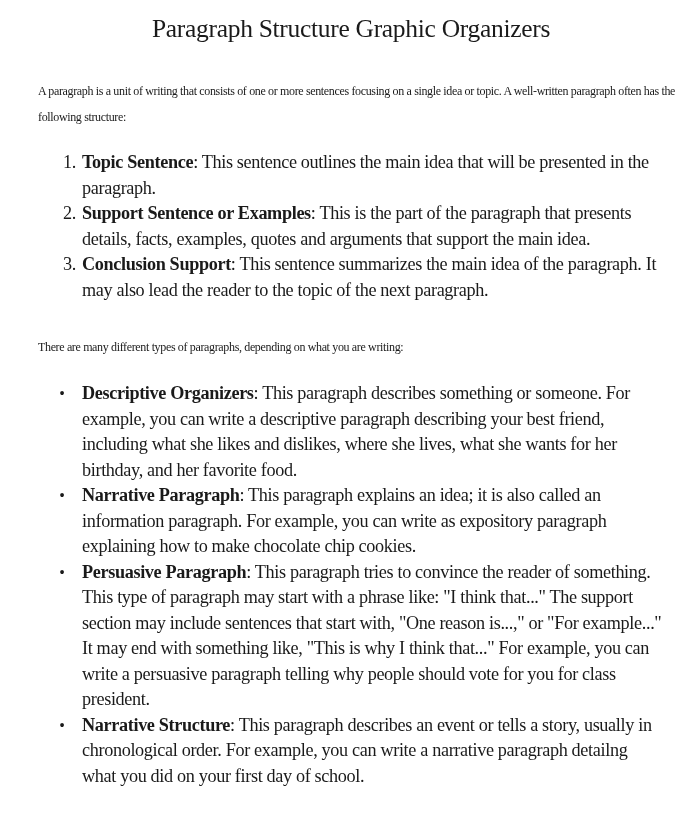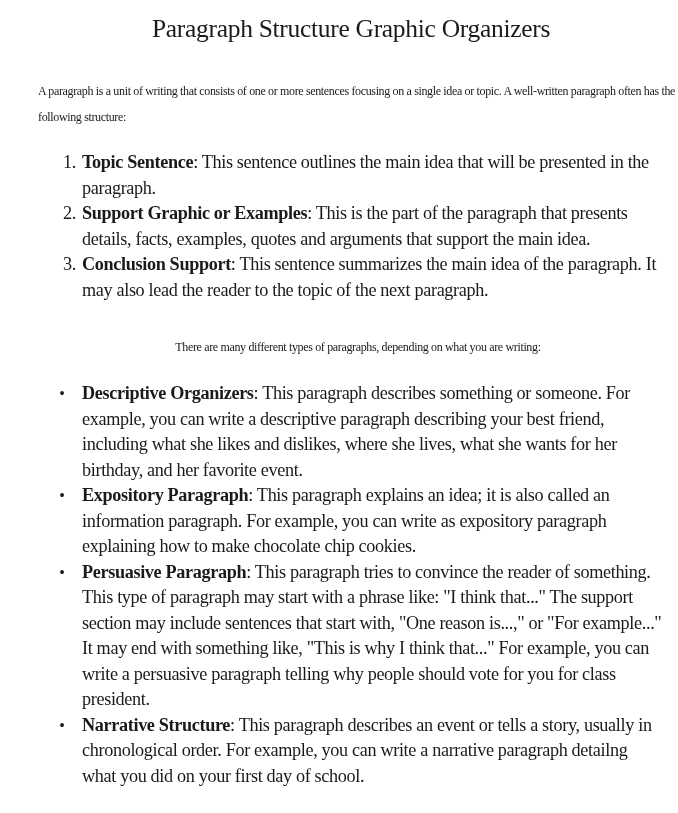--- a/index.html
+++ b/index.html
@@ -37,21 +37,21 @@
     p.text {
       position: absolute;
       left: 22px;
       width: 640px;
       margin: 4px;
       font-size: 12px;
       line-height: 25.5px;
       letter-spacing: -0.35px;
     }
     #intro { top: 75px; }
-    #types-intro { top: 331px; text-align: center; }
+    #types-intro { top: 331px; }
     ol.structure, ul.types {
       position: absolute;
       left: 0;
       margin: 0;
       padding: 0;
       list-style: none;
       width: 678px;
     }
     ol.structure { top: 150px; }
     ul.types { top: 381px; }
@@ -83,38 +83,38 @@
 
   <p class="text" id="intro">A paragraph is a unit of writing that consists of one or more sentences focusing on a single idea or topic. A well-written paragraph often has the following structure:</p>
 
   <ol class="structure">
     <li class="item">
       <span class="marker">1.</span>
       <span class="term">Topic Sentence</span><span>: This sentence outlines the main idea that will be presented in the paragraph.</span>
     </li>
     <li class="item">
       <span class="marker">2.</span>
-      <span class="term">Support Graphic or Examples</span><span>: This is the part of the paragraph that presents details, facts, examples, quotes and arguments that support the main idea.</span>
+      <span class="term">Support Sentence or Examples</span><span>: This is the part of the paragraph that presents details, facts, examples, quotes and arguments that support the main idea.</span>
     </li>
     <li class="item">
       <span class="marker">3.</span>
       <span class="term">Conclusion Support</span><span>: This sentence summarizes the main idea of the paragraph. It may also lead the reader to the topic of the next paragraph.</span>
     </li>
   </ol>
 
   <p class="text" id="types-intro">There are many different types of paragraphs, depending on what you are writing:</p>
 
   <ul class="types">
     <li class="item">
       <span class="marker">•</span>
-      <span class="term">Descriptive Organizers</span><span>: This paragraph describes something or someone. For example, you can write a descriptive paragraph describing your best friend, including what she likes and dislikes, where she lives, what she wants for her birthday, and her favorite event.</span>
+      <span class="term">Descriptive Organizers</span><span>: This paragraph describes something or someone. For example, you can write a descriptive paragraph describing your best friend, including what she likes and dislikes, where she lives, what she wants for her birthday, and her favorite food.</span>
     </li>
     <li class="item">
       <span class="marker">•</span>
-      <span class="term">Expository Paragraph</span><span>: This paragraph explains an idea; it is also called an information paragraph. For example, you can write as expository paragraph explaining how to make chocolate chip cookies.</span>
+      <span class="term">Narrative Paragraph</span><span>: This paragraph explains an idea; it is also called an information paragraph. For example, you can write as expository paragraph explaining how to make chocolate chip cookies.</span>
     </li>
     <li class="item">
       <span class="marker">•</span>
       <span class="term">Persuasive Paragraph</span><span>: This paragraph tries to convince the reader of something. This type of paragraph may start with a phrase like: "I think that..." The support section may include sentences that start with, "One reason is...," or "For example..." It may end with something like, "This is why I think that..." For example, you can write a persuasive paragraph telling why people should vote for you for class president.</span>
     </li>
     <li class="item">
       <span class="marker">•</span>
       <span class="term">Narrative Structure</span><span>: This paragraph describes an event or tells a story, usually in chronological order. For example, you can write a narrative paragraph detailng what you did on your first day of school.</span>
     </li>
   </ul>

